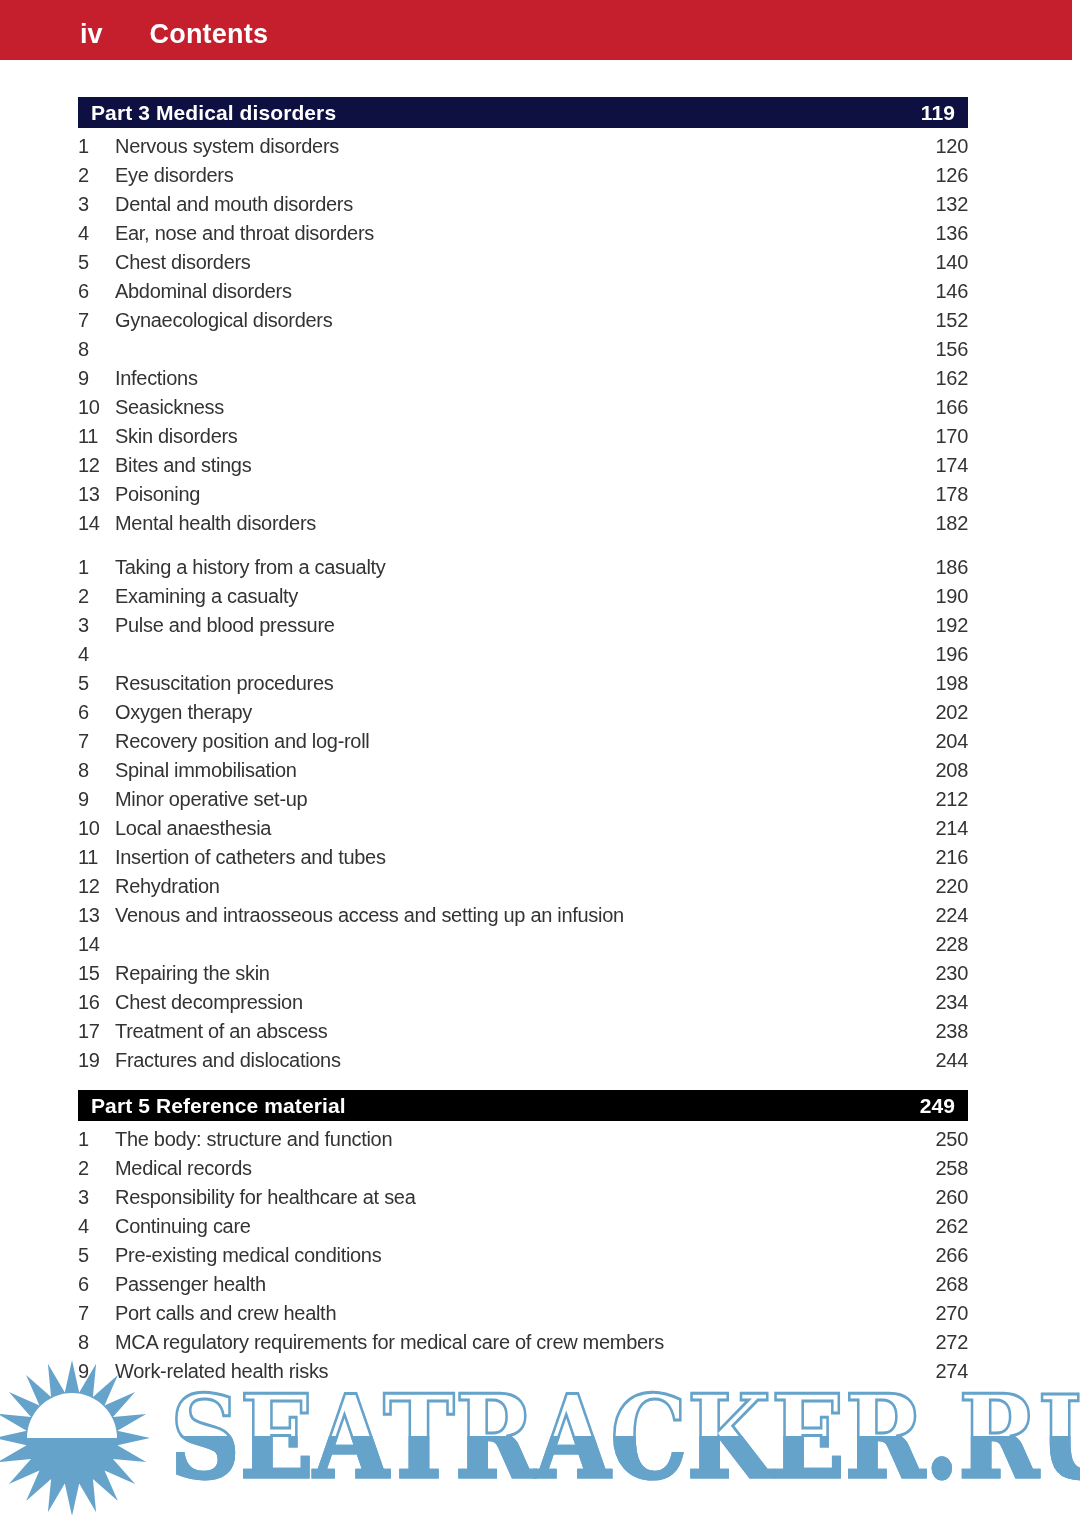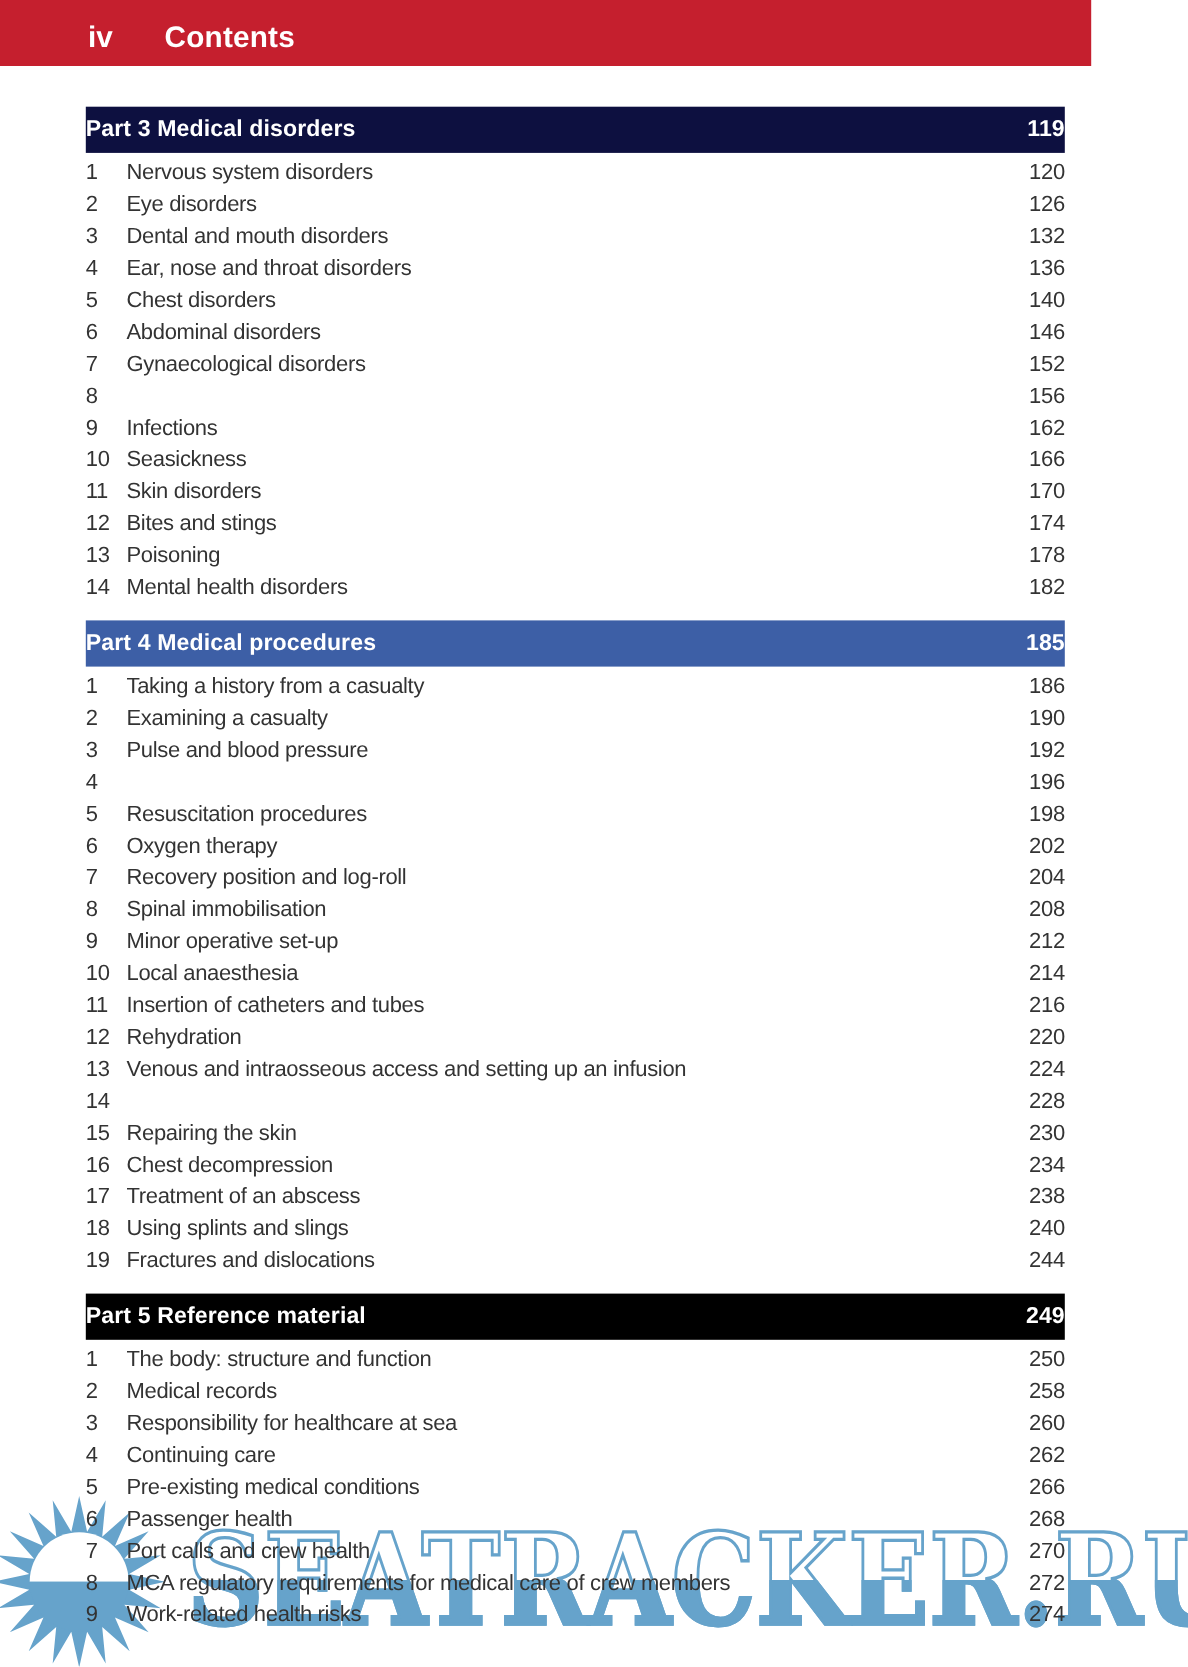--- a/index.html
+++ b/index.html
@@ -8,21 +8,21 @@
     --ink:#333333;
   }
   *{margin:0;padding:0;box-sizing:border-box;}
   html,body{width:1080px;height:1515px;overflow:hidden;background:#ffffff;
     font-family:"Liberation Sans",sans-serif;}
   body{position:relative;}
 
   
   .top-bar{
     position:relative;z-index:2;
-    height:60px;width:992px;background:var(--red);
+    height:60px;width:1072px;background:var(--red);
     display:flex;align-items:center;padding-top:8px;color:#fff;
   }
   .folio{font-size:27px;font-weight:bold;margin-left:80px;}
   .header-title{font-size:27px;font-weight:bold;margin-left:47px;letter-spacing:.2px;}
 
   
   .watermark{position:absolute;inset:0;z-index:0;pointer-events:none;}
   .sun{position:absolute;left:-8px;top:1358px;width:160px;height:160px;color:var(--wm);}
   .watermark-text{
     position:absolute;left:170px;top:1379px;line-height:1;white-space:nowrap;
@@ -31,22 +31,22 @@
     -webkit-text-stroke:3px var(--wm);
     background-image:linear-gradient(180deg, rgba(102,163,203,0) 0px, rgba(102,163,203,0) 57px, var(--wm) 57px, var(--wm) 100%);
     -webkit-background-clip:text;background-clip:text;
     color:transparent;-webkit-text-fill-color:transparent;
   }
 
   
   main{position:relative;z-index:1;margin-left:78px;width:890px;padding-top:37px;}
   section + section{margin-top:15px;}
   .bar{
-    height:42px;display:flex;align-items:center;justify-content:space-between;
-    padding:0 0;color:#fff;font-weight:bold;font-size:21px;letter-spacing:.1px;
+    height:31px;display:flex;align-items:center;justify-content:space-between;
+    padding:0 13px;color:#fff;font-weight:bold;font-size:21px;letter-spacing:.1px;
   }
   .rows{list-style:none;margin-top:4px;}
   .row{display:flex;align-items:center;height:29px;font-size:20px;color:var(--ink);letter-spacing:-0.3px;}
   .num{flex:0 0 37px;}
   .page{margin-left:auto;}
 </style>
 </head>
 <body>
 
 <div class="watermark">
@@ -149,24 +149,20 @@
 
   <li class="row">
     <span class="num">14</span>
     <span class="title">Mental health disorders</span>
     <span class="page">182</span>
   </li>
 </ol>
   </section>
 
   <section class="toc-section">
-    <div class="bar" style="background: rgb(61, 95, 166);">
-      <span class="bar-title">Part 4 Medical procedures</span>
-      <span class="bar-page">185</span>
-    </div>
     <ol class="rows">
   <li class="row">
     <span class="num">1</span>
     <span class="title">Taking a history from a casualty</span>
     <span class="page">186</span>
   </li>
 
   <li class="row">
     <span class="num">2</span>
     <span class="title">Examining a casualty</span>
@@ -254,25 +250,20 @@
     <span class="title">Chest decompression</span>
     <span class="page">234</span>
   </li>
 
   <li class="row">
     <span class="num">17</span>
     <span class="title">Treatment of an abscess</span>
     <span class="page">238</span>
   </li>
 
-  <li class="row">
-    <span class="num">18</span>
-    <span class="title">Using splints and slings</span>
-    <span class="page">240</span>
-  </li>
 
   <li class="row">
     <span class="num">19</span>
     <span class="title">Fractures and dislocations</span>
     <span class="page">244</span>
   </li>
 </ol>
   </section>
 
   <section class="toc-section">

